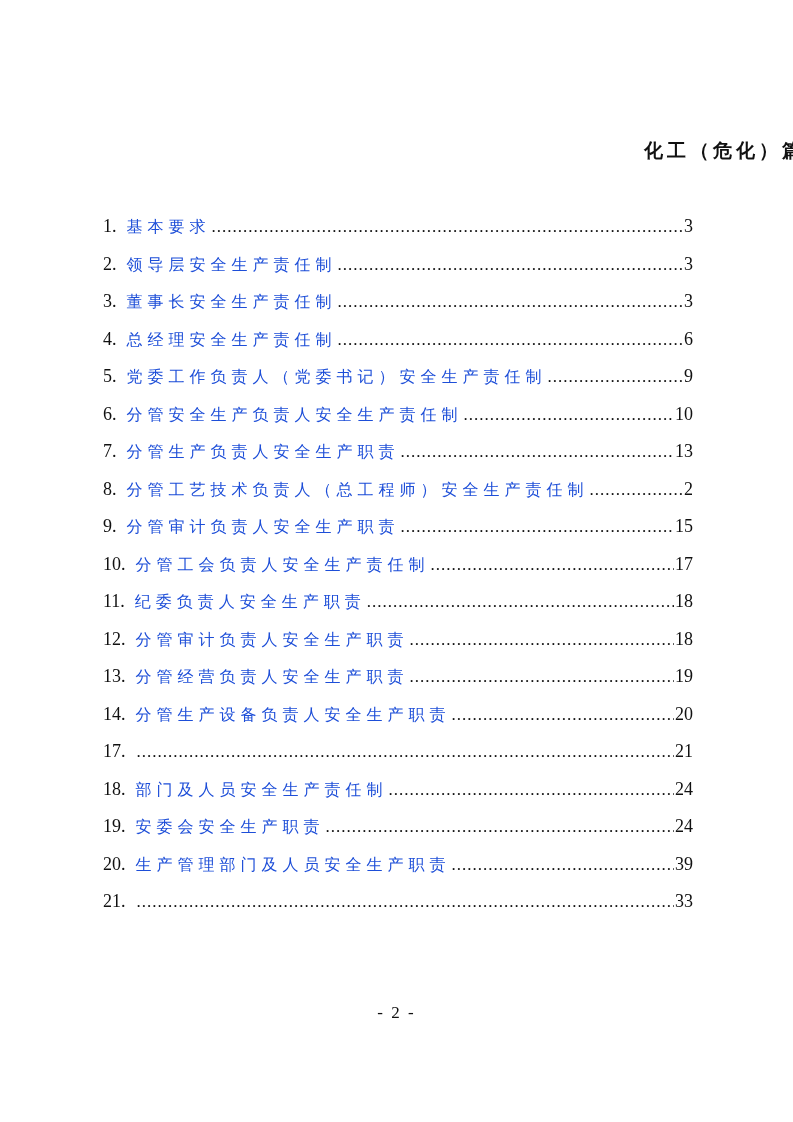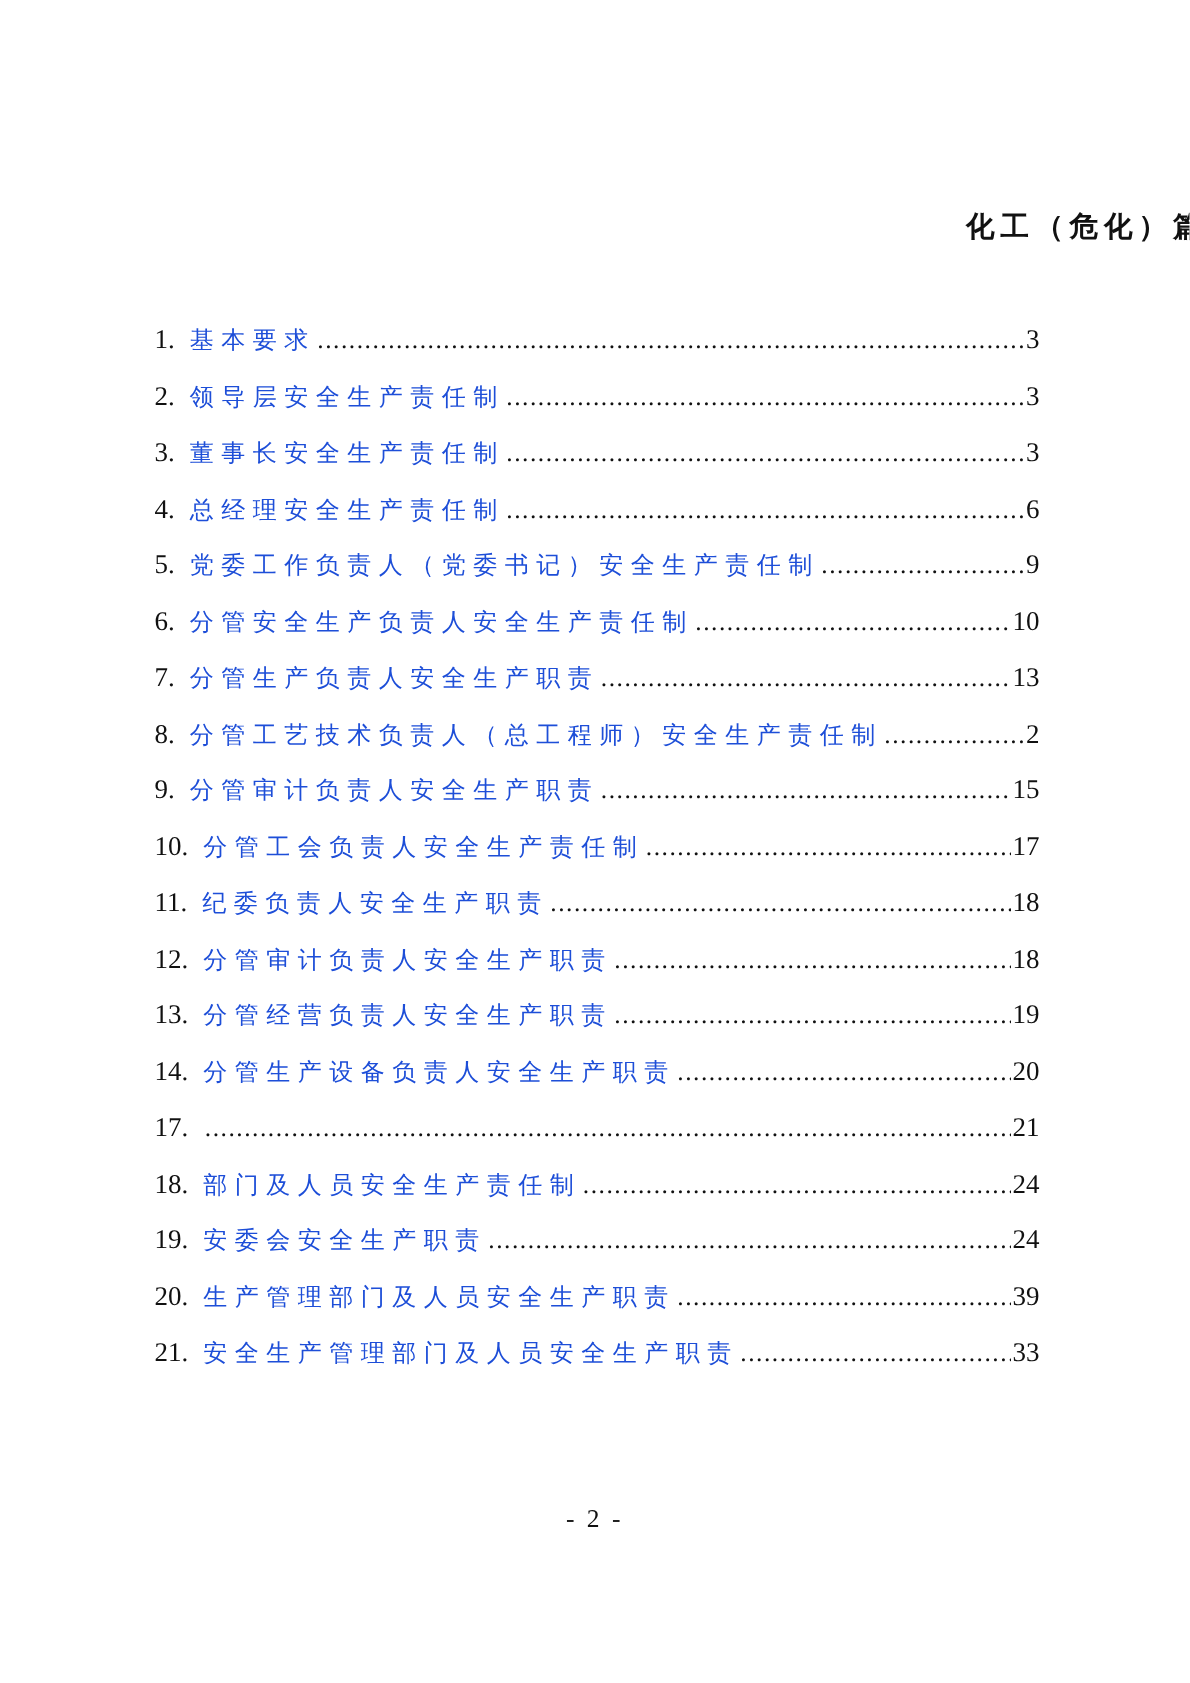--- a/index.html
+++ b/index.html
@@ -128,19 +128,18 @@
       <span class="toc-page">24</span>
     </li>
   <li class="toc-row">
       <span class="toc-num">20.</span>
       <span class="toc-label">生产管理部门及人员安全生产职责</span>
       <span class="toc-dots"></span>
       <span class="toc-page">39</span>
     </li>
   <li class="toc-row">
       <span class="toc-num">21.</span>
-      <span class="toc-label">安全生产管理部门及人员安全生产职责</span>
       <span class="toc-dots"></span>
       <span class="toc-page">33</span>
     </li>
 </ul>
 
 <div class="page-number">- 2 -</div>
 
 </body></html>

